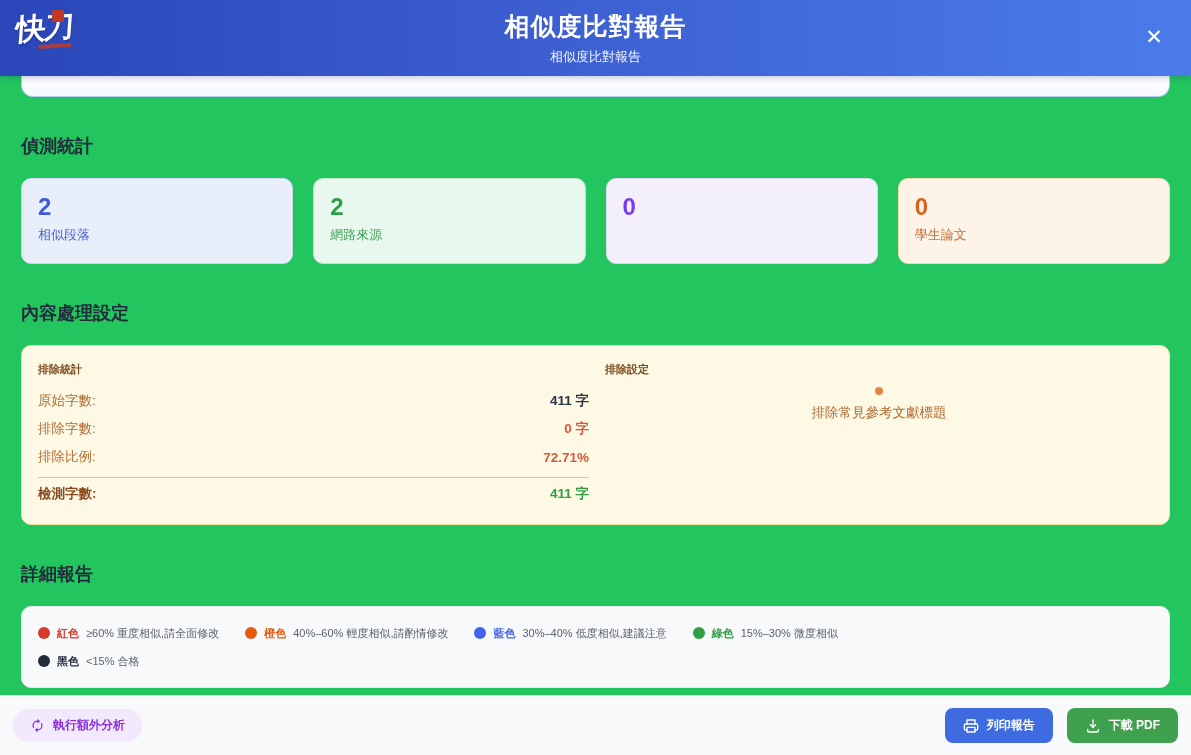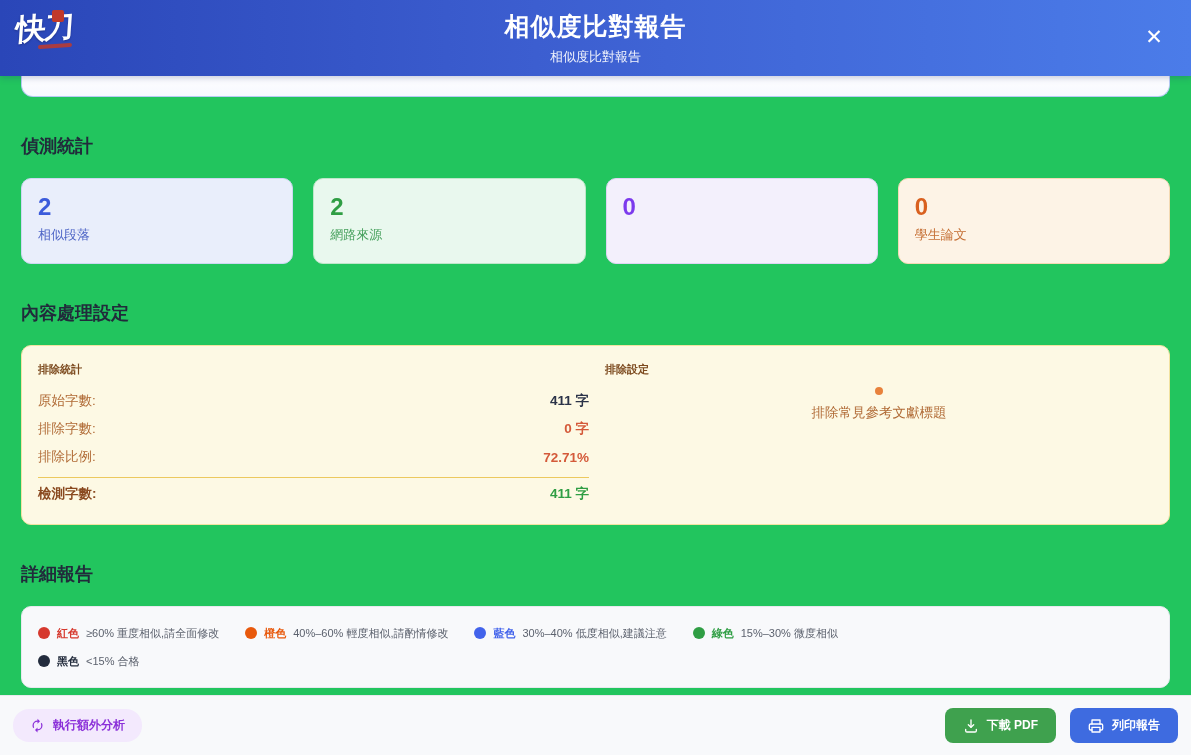--- a/index.html
+++ b/index.html
@@ -203,34 +203,34 @@
   <button class="btn btn-analyze" style="color: rgb(139, 48, 217);">
     <span>
       <svg width="15" height="15" viewBox="0 0 24 24" fill="currentColor">
         <path d="M12 6v3l4-4-4-4v3a8 8 0 0 0-8 8c0 1.57.46 3.03 1.24 4.26L6.7 14.8A5.9 5.9 0 0 1 6 12a6 6 0 0 1 6-6zm6.76 1.74L17.3 9.2c.44.84.7 1.79.7 2.8a6 6 0 0 1-6 6v-3l-4 4 4 4v-3a8 8 0 0 0 8-8c0-1.57-.46-3.03-1.24-4.26z"></path>
       </svg>
     </span>
     <span>執行額外分析</span>
   </button>
 
   <div class="footer-right">
+    <button class="btn btn-print" style="background-color: rgb(62, 107, 224);">
+      <span>
+        <svg width="16" height="16" viewBox="0 0 24 24" fill="none" stroke="#fff" stroke-width="2" stroke-linecap="round" stroke-linejoin="round">
+          <path d="M6 9V3h12v6"></path>
+            <path d="M6 18H4a2 2 0 0 1-2-2v-5a2 2 0 0 1 2-2h16a2 2 0 0 1 2 2v5a2 2 0 0 1-2 2h-2"></path>
+            <rect x="6" y="14" width="12" height="7"></rect>
+        </svg>
+      </span>
+      <span>列印報告</span>
+    </button>
     <button class="btn btn-pdf" style="background-color: rgb(63, 161, 78);">
       <span>
         <svg width="16" height="16" viewBox="0 0 24 24" fill="none" stroke="#fff" stroke-width="2" stroke-linecap="round" stroke-linejoin="round">
           <path d="M12 3v11"></path>
             <path d="M8 10l4 4 4-4"></path>
             <path d="M4 17v2a2 2 0 0 0 2 2h12a2 2 0 0 0 2-2v-2"></path>
         </svg>
       </span>
       <span>下載 PDF</span>
     </button>
-    <button class="btn btn-print" style="background-color: rgb(62, 107, 224);">
-      <span>
-        <svg width="16" height="16" viewBox="0 0 24 24" fill="none" stroke="#fff" stroke-width="2" stroke-linecap="round" stroke-linejoin="round">
-          <path d="M6 9V3h12v6"></path>
-            <path d="M6 18H4a2 2 0 0 1-2-2v-5a2 2 0 0 1 2-2h16a2 2 0 0 1 2 2v5a2 2 0 0 1-2 2h-2"></path>
-            <rect x="6" y="14" width="12" height="7"></rect>
-        </svg>
-      </span>
-      <span>列印報告</span>
-    </button>
   </div>
 </footer>
 
 </body></html>

